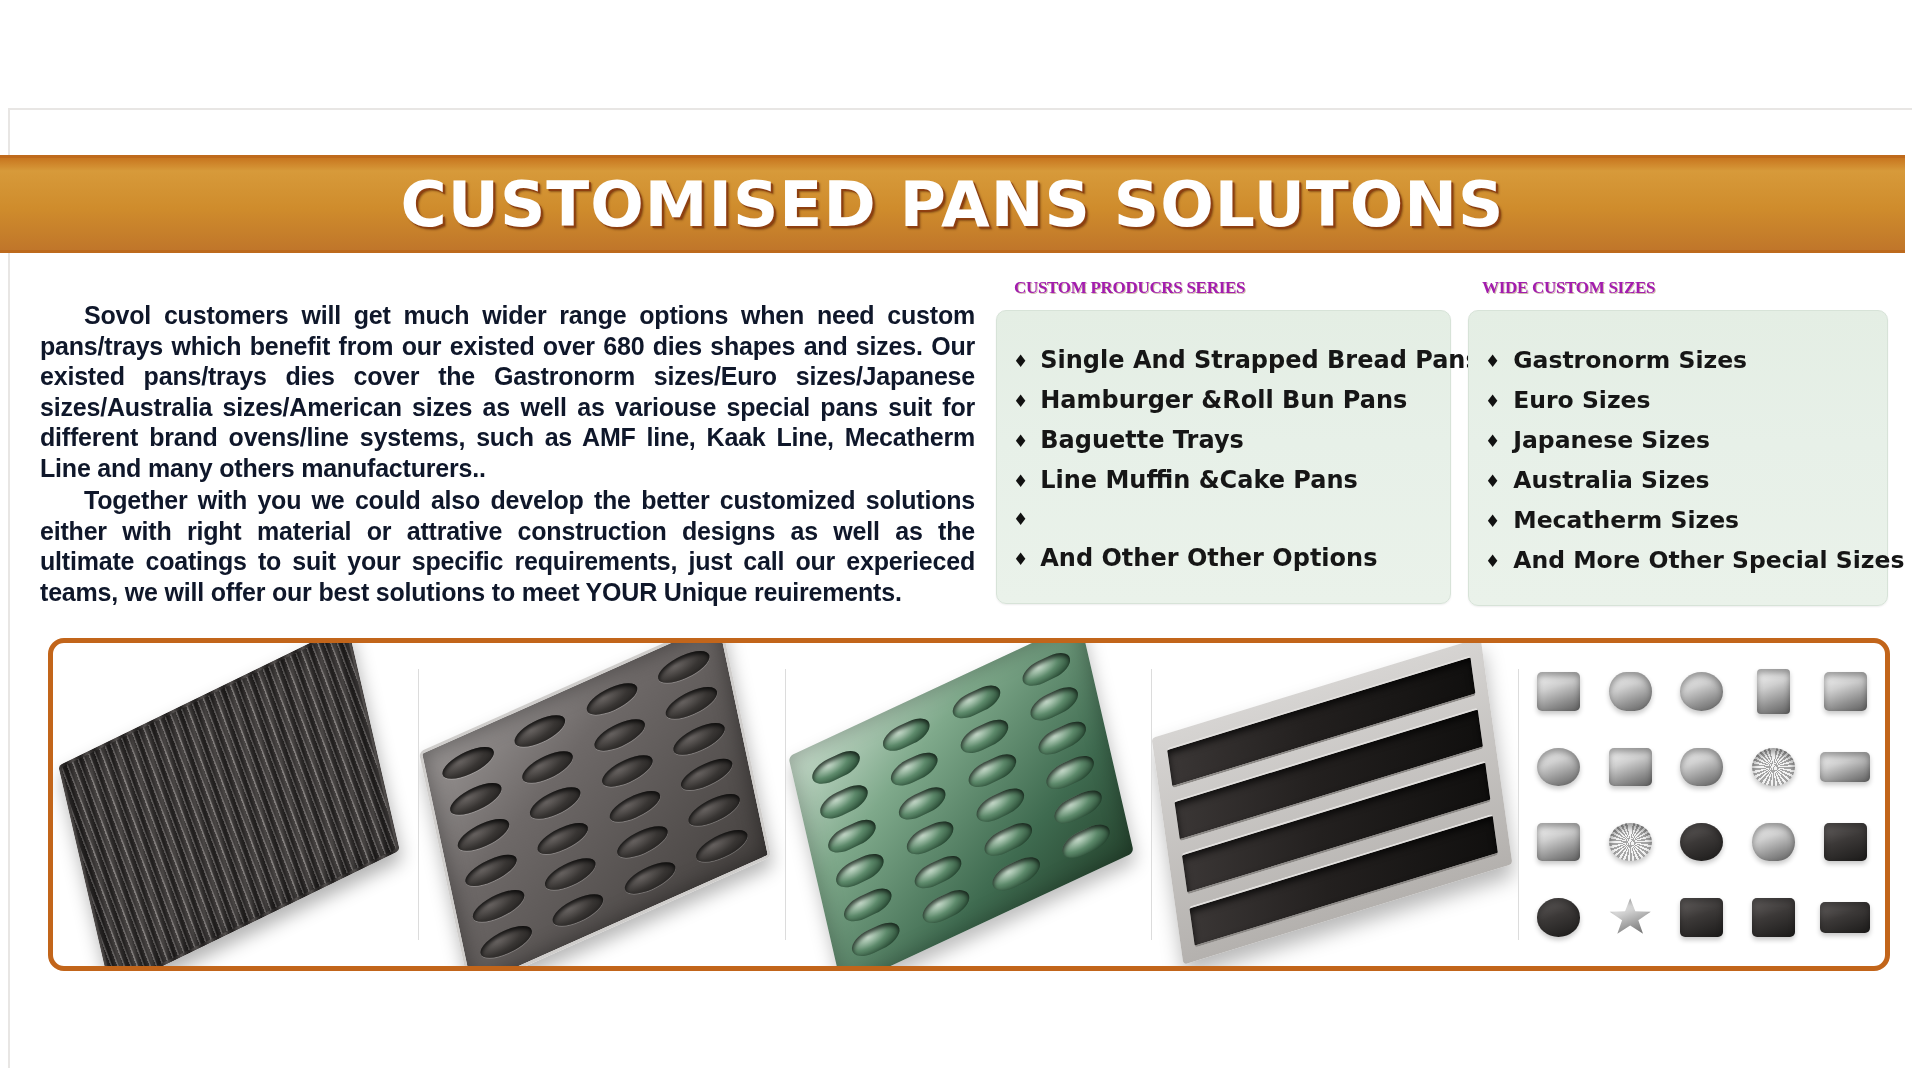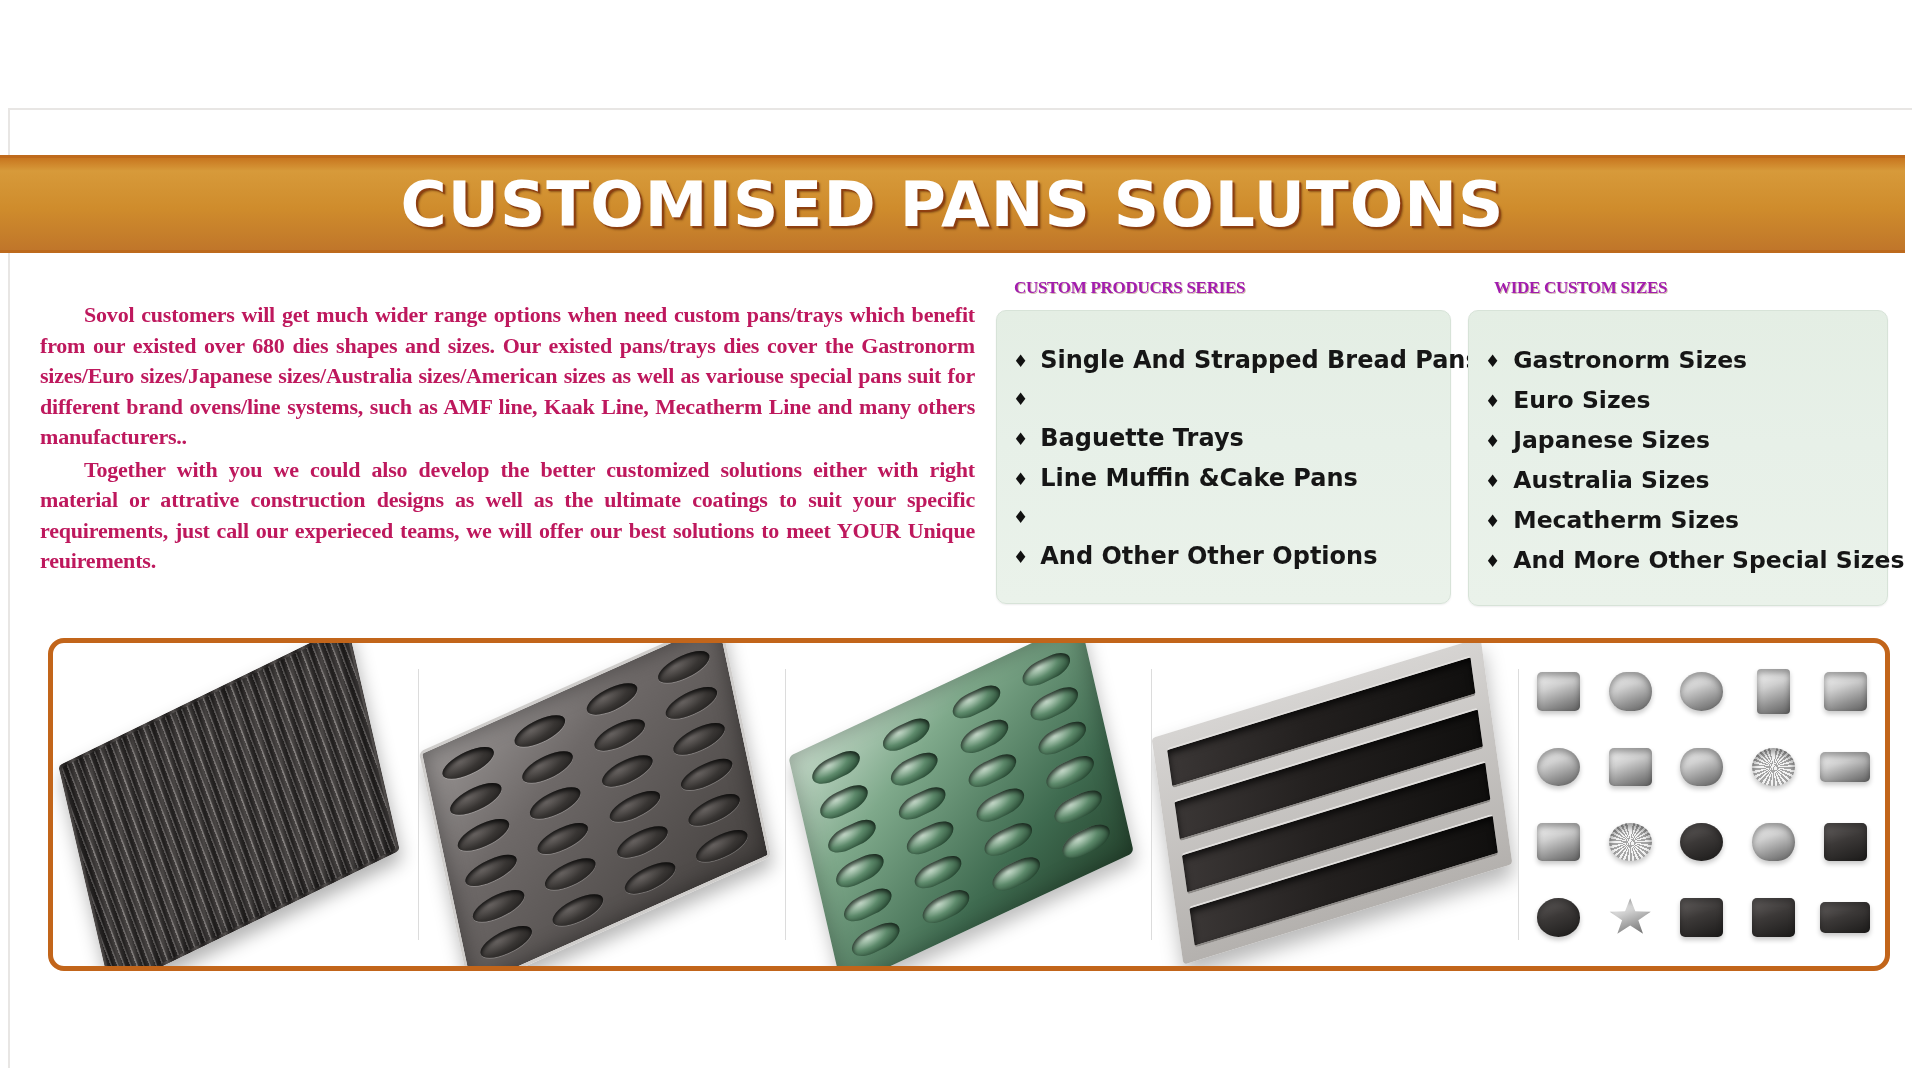--- a/index.html
+++ b/index.html
@@ -58,25 +58,25 @@
     width: 1910px; height: 340px;
   }
 
   
   #copy {
     position: absolute;
     left: 40px; top: 22px;
     width: 935px;
   }
   #copy p {
-    font-family: Liberation Serif, serif;
+    font-family: Liberation Sans, sans-serif;
     font-weight: 700;
-    font-size: 22px;
+    font-size: 25px;
     line-height: 30.5px;
-    color: #be185d;
+    color: #0f172a;
     text-align: justify;
     text-justify: inter-word;
     text-indent: 44px;
     margin-bottom: 2px;
     letter-spacing: -0.2px;
   }
   #copy p:last-child { margin-bottom: 4px; }
 
   
   .card-col {
@@ -89,21 +89,21 @@
   .card-head {
     font-family: Liberation Serif, serif;
     font-weight: 700;
     font-size: 17px;
     letter-spacing: -0.3px;
     color: #a21caf;
     text-shadow: 1px 1px 0 rgba(120,60,15,0.35);
     margin: 0 0 12px 18px;
     white-space: nowrap;
   }
-  #col-sizes .card-head { margin-left: 26px; }
+  #col-sizes .card-head { margin-left: 14px; }
 
   .card {
     background: linear-gradient(180deg,#e4eee4 0%, #e7f0e8 45%, #eaf2ea 100%);
     border: 1px solid #d7e3d8;
     border-radius: 10px;
     box-shadow: 0 1px 2px rgba(0,0,0,0.07);
     padding: 30px 10px 24px 16px;
     min-height: 290px;
   }
   #col-series .card { min-height: 294px; }
@@ -308,20 +308,21 @@
     <div class="card-col" id="col-series">
       <div class="card-head">CUSTOM PRODUCRS SERIES</div>
       <div class="card">
         <ul class="bullets">
           <li>
             <span class="dia">♦</span>
             <span>Single And Strapped Bread Pans</span>
           </li>
           <li>
             <span class="dia">♦</span>
+            <span>Hamburger &amp;Roll Bun Pans</span>
           </li>
           <li>
             <span class="dia">♦</span>
             <span>Baguette Trays</span>
           </li>
           <li>
             <span class="dia">♦</span>
             <span>Line Muffin &amp;Cake Pans</span>
           </li>
           <li>

